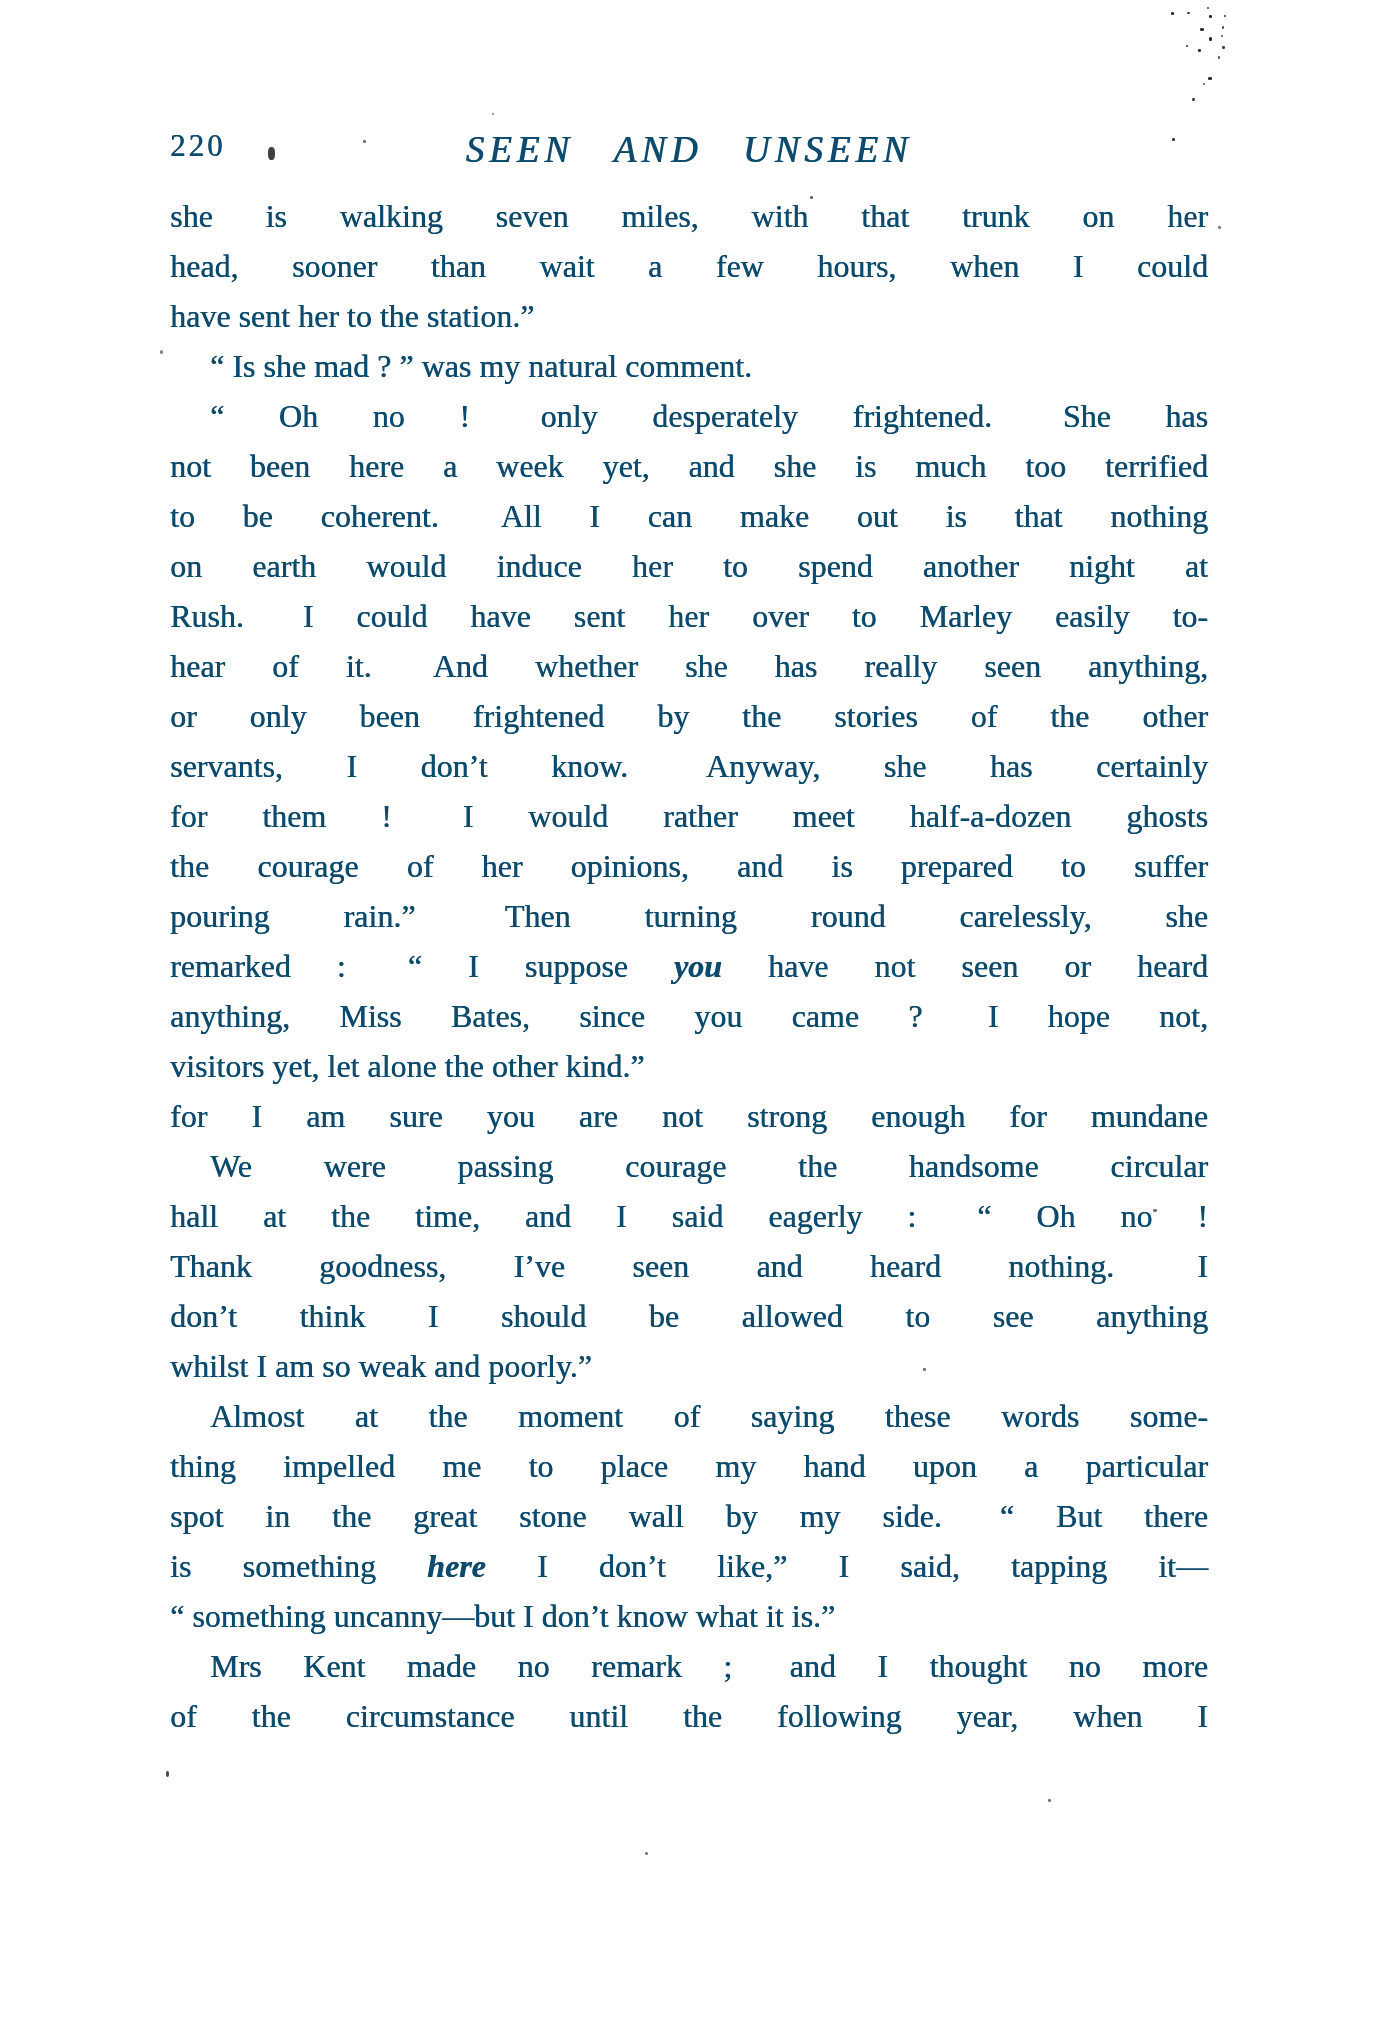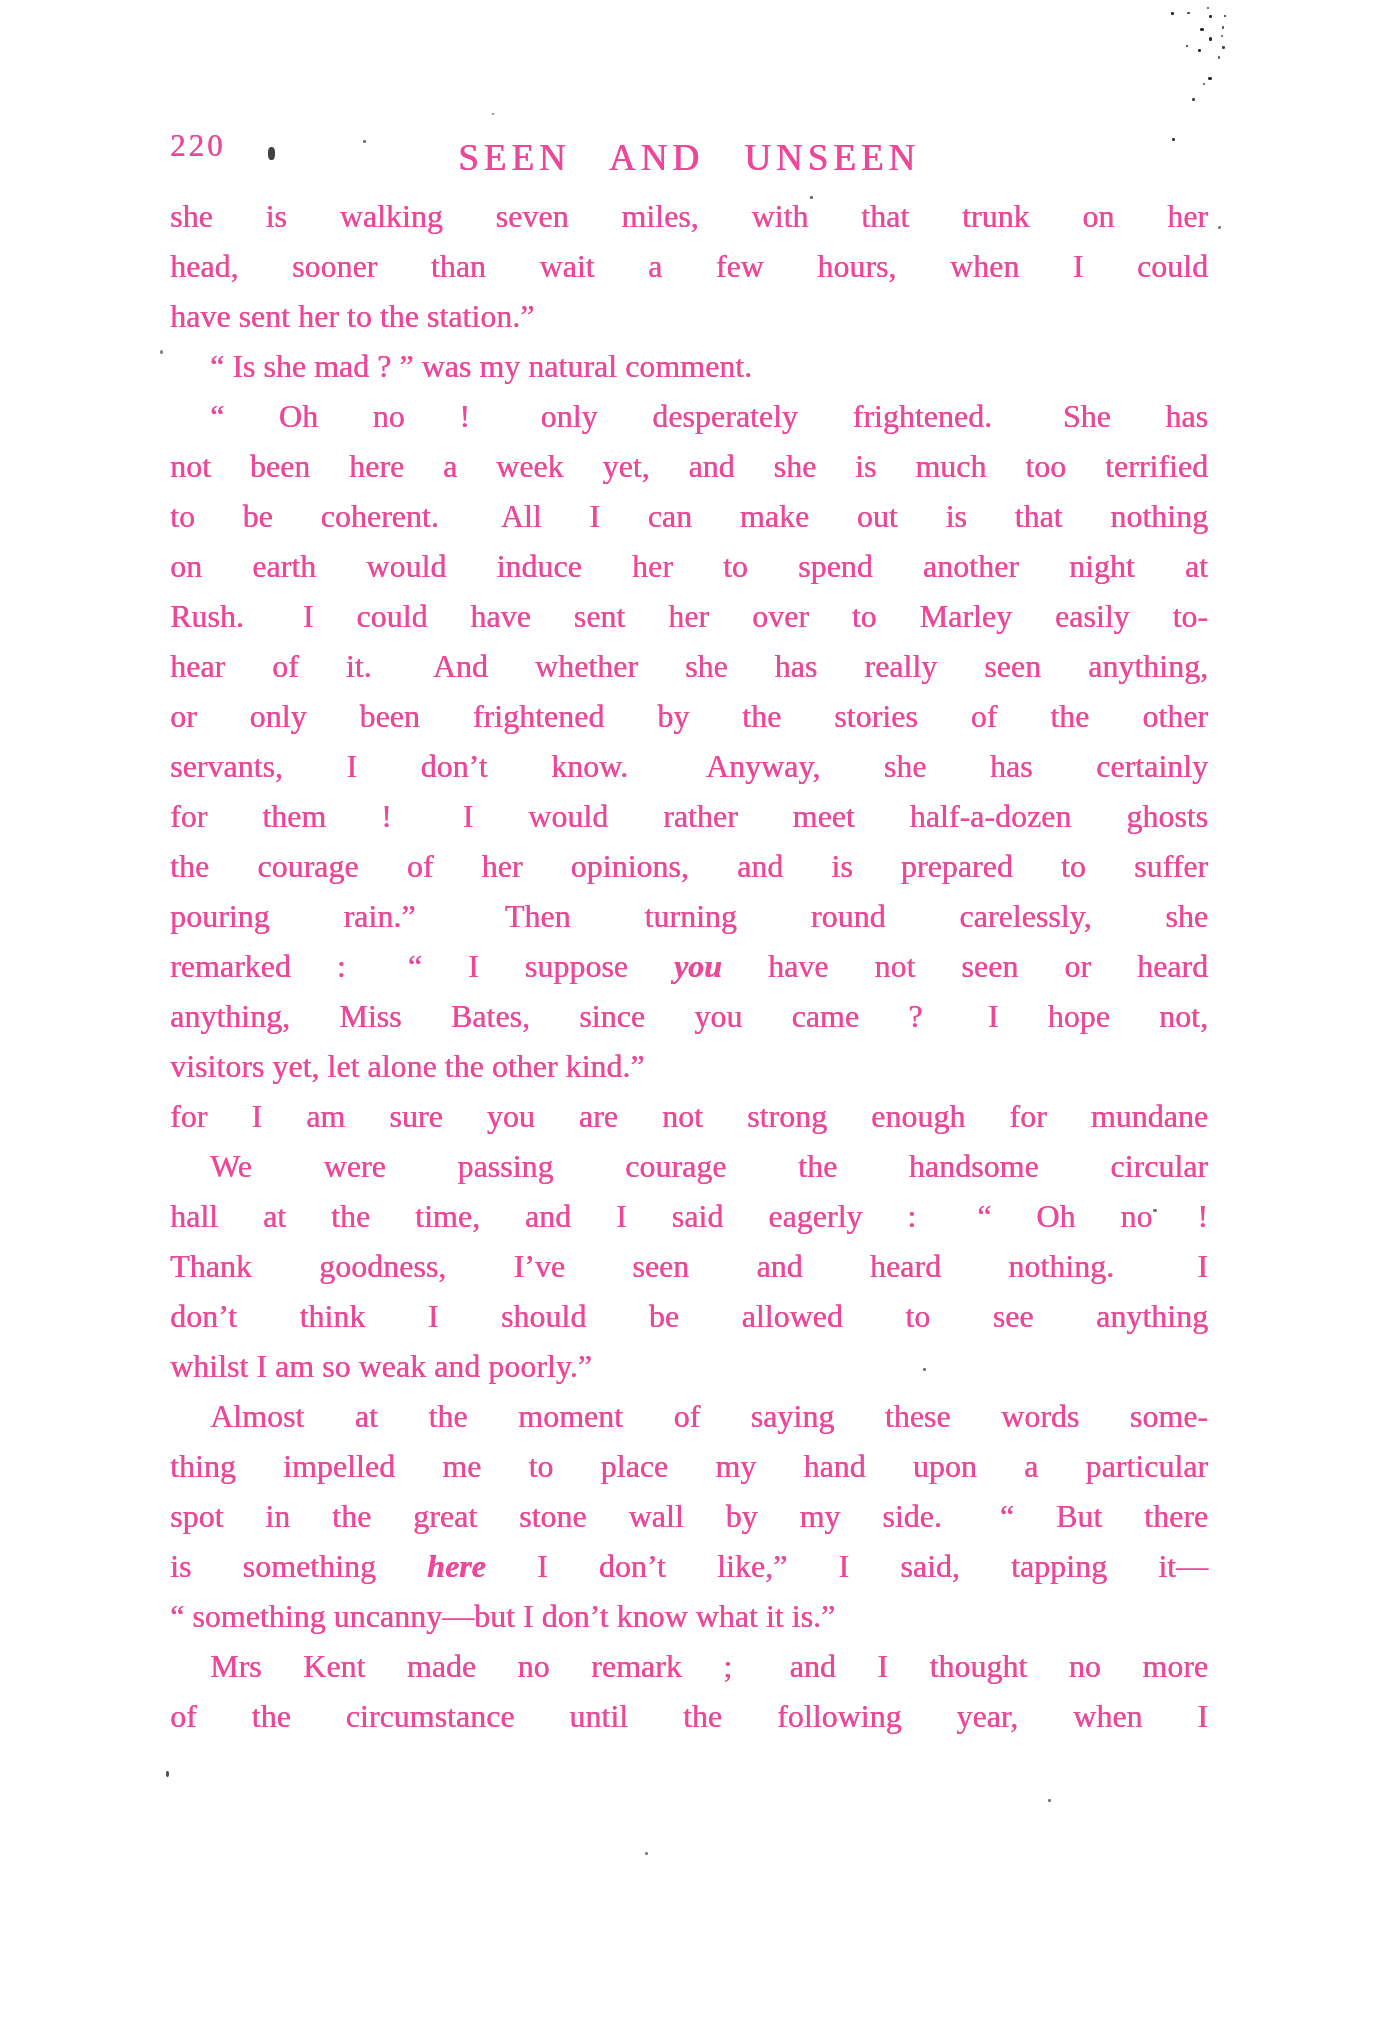--- a/index.html
+++ b/index.html
@@ -2,48 +2,49 @@
 <html><head>
 <meta charset="utf-8">
 <style>
   html, body { margin: 0; padding: 0; background: #e8e8e8; }
   .page {
     position: relative;
     width: 1374px;
     height: 2043px;
     background: #ffffff;
     font-family: "Liberation Serif", "DejaVu Serif", serif;
-    color: #ec4899;
+    color: #0c4a6e;
     overflow: hidden;
     text-shadow: 0.45px 0.25px 0 currentColor; 
   }
   .page-header {
     position: absolute;
     left: 170px;
     top: 124px;
     width: 1038px;
     height: 46px;
     line-height: 44px;
   }
   .page-number {
     position: absolute;
     left: 0;
     top: 0;
     font-size: 31px;
     letter-spacing: 3px;
   }
   .running-title {
     display: block;
-    margin: 12px;
+    margin: 4px;
     text-align: center;
     font-size: 37px;
     font-weight: 400;
     letter-spacing: 5px;
     word-spacing: 26px;
     text-shadow: 0.8px 0.3px 0 currentColor;
+    font-style: italic;
   }
   .text-block {
     position: absolute;
     left: 170px;
     top: 191px;
     width: 1038px;
     font-size: 32px;
     line-height: 50px;
   }
   .line {

